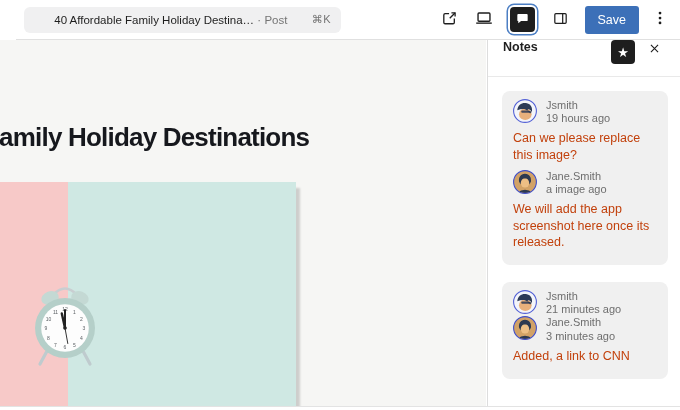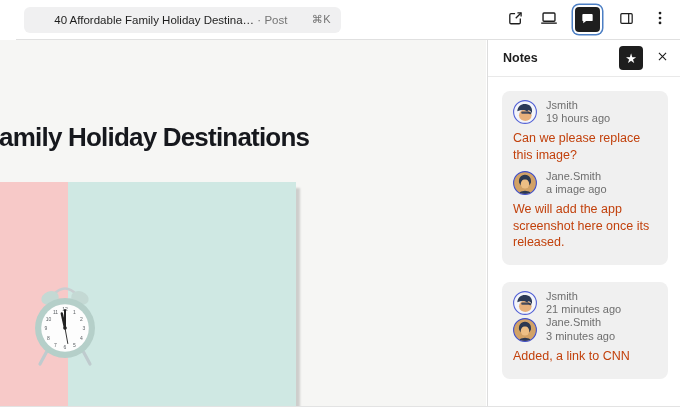--- a/index.html
+++ b/index.html
@@ -51,34 +51,34 @@
   }
   .image-pink{width:108px;height:100%;background:#f7c9c8;}
   .image-teal{flex:1;height:100%;background:#cfe8e3;}
   .clock{position:absolute;left:73px;top:98px;}
   
   .sidebar{
     position:absolute;top:40px;right:0;width:193px;bottom:3px;background:#fff;
     border-left:1px solid #dddddd;box-sizing:border-box;
   }
   .panel-header{
-    height:36px;display:flex;align-items:center;
-    padding:0 8px 0 15px;border-bottom:1px solid #e9e9e9;
+    height:36px;display:flex;
+    padding:0 16px 0 15px;border-bottom:1px solid #e9e9e9;
   }
   .panel-title{font-size:12.5px;font-weight:700;color:#1e1e1e;flex:1;}
   .star-btn{
     width:24px;height:24px;background:#1e1e1e;color:#fff;border:none;border-radius:4px;
     font-size:13px;line-height:1;display:flex;align-items:center;justify-content:center;
     cursor:pointer;margin-right:9px;padding:0;
   }
   .close-btn{background:none;border:none;padding:0;width:20px;height:20px;
     display:flex;align-items:center;justify-content:center;cursor:pointer;}
   .panel-body{padding:14px 12px 14px 14px;display:flex;flex-direction:column;gap:17px;}
   .note-card{background:#f0f0f0;border-radius:8px;padding:8px 11px;cursor:pointer;}
-  .comment-head{display:flex;align-items:center;gap:9px;}
+  .comment-head{display:flex;align-items:flex-start;gap:9px;}
   .avatar{width:24px;height:24px;flex:none;}
   .author,.time{font-size:11px;color:#6e6e6e;line-height:1.2;}
   .comment-text{font-size:12.5px;color:#c2410c;line-height:1.3;margin:5px 0 7px;}
   .comment:last-child .comment-text{margin-bottom:7px;}
   
   .app-footer{
     position:absolute;bottom:0;left:0;right:0;height:3px;background:#fff;
     border-top:1px solid #e3e3e3;
   }
 </style>
@@ -148,20 +148,21 @@
       </span>
     </button>
     <button class="icon-btn">
       <span>
         <svg viewBox="0 0 24 24" width="21" height="21">
             <rect x="5.5" y="6.5" width="13" height="11" rx="1.2" fill="none" stroke="#1e1e1e" stroke-width="1.4"></rect>
             <line x1="14.5" y1="6.5" x2="14.5" y2="17.5" stroke="#1e1e1e" stroke-width="1.4"></line>
           </svg>
       </span>
     </button>
+    <button class="save-btn">Save</button>
     <button class="icon-btn">
       <span>
         <svg viewBox="0 0 24 24" width="22" height="22">
             <circle cx="12" cy="6.6" r="1.5" fill="#1e1e1e"></circle>
             <circle cx="12" cy="12" r="1.5" fill="#1e1e1e"></circle>
             <circle cx="12" cy="17.4" r="1.5" fill="#1e1e1e"></circle>
           </svg>
       </span>
     </button>
   </div>

